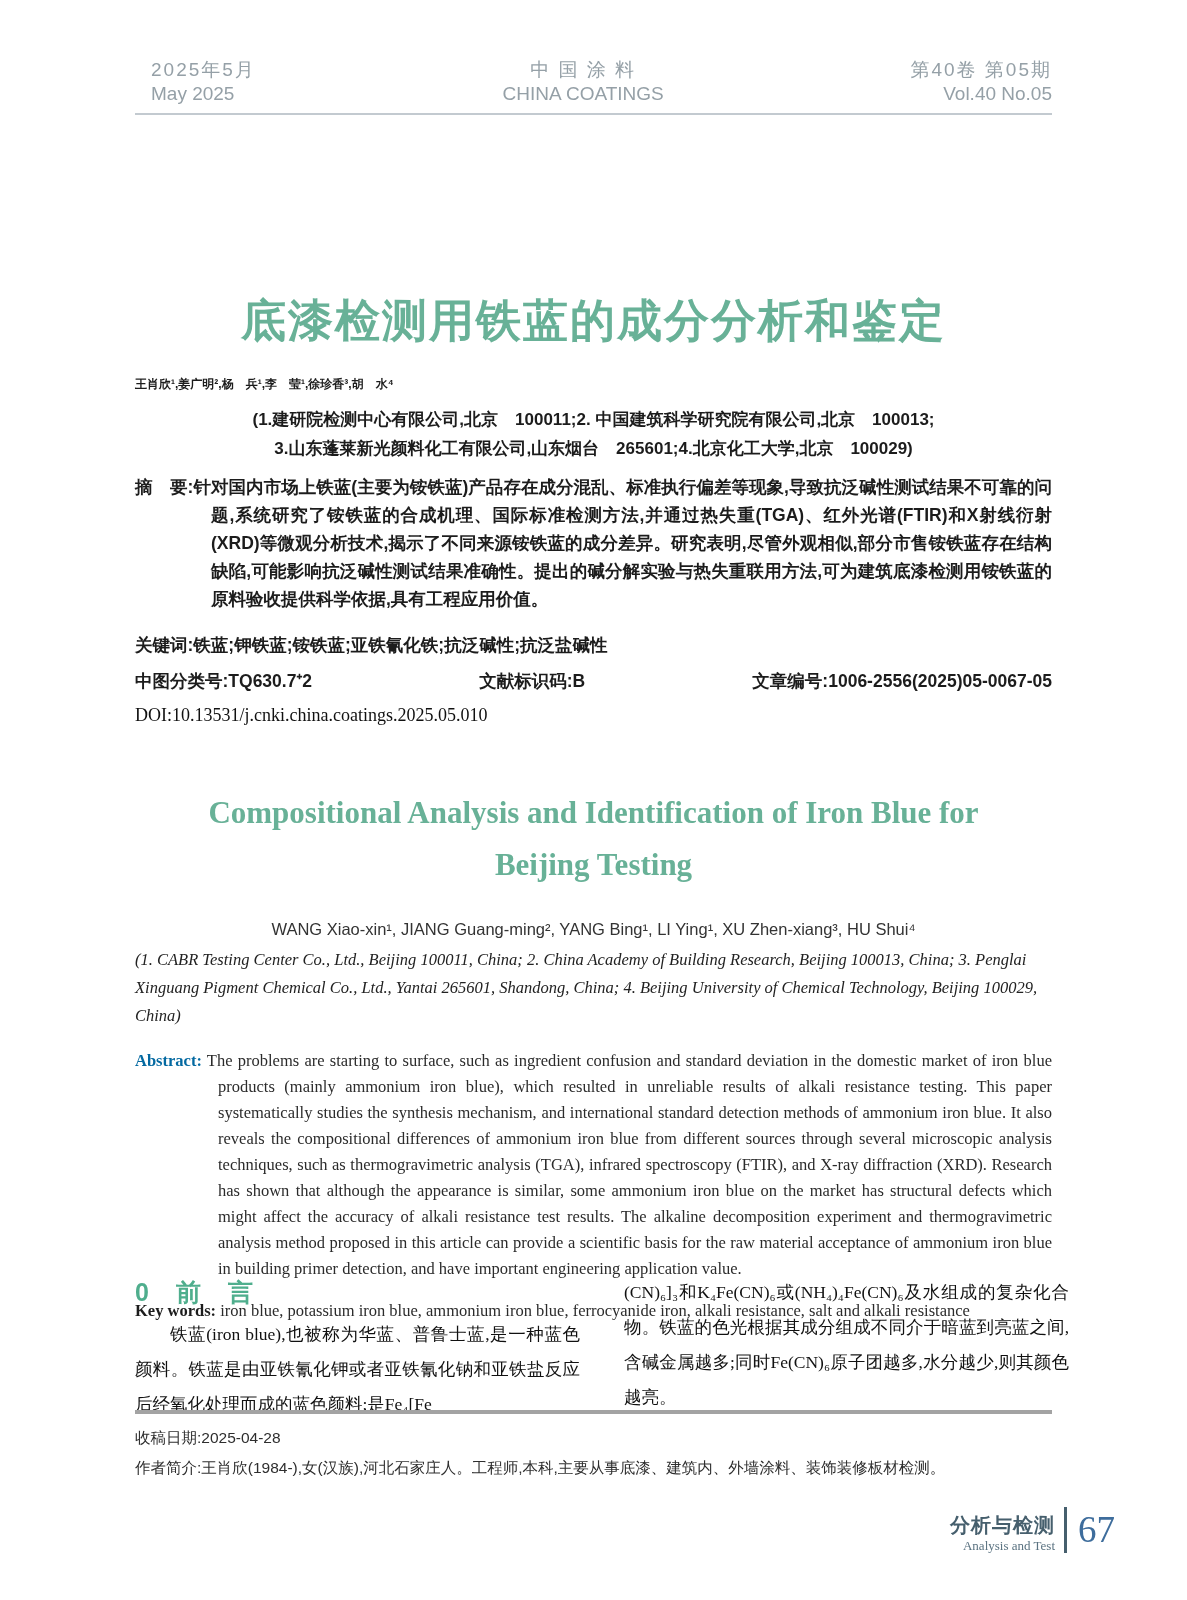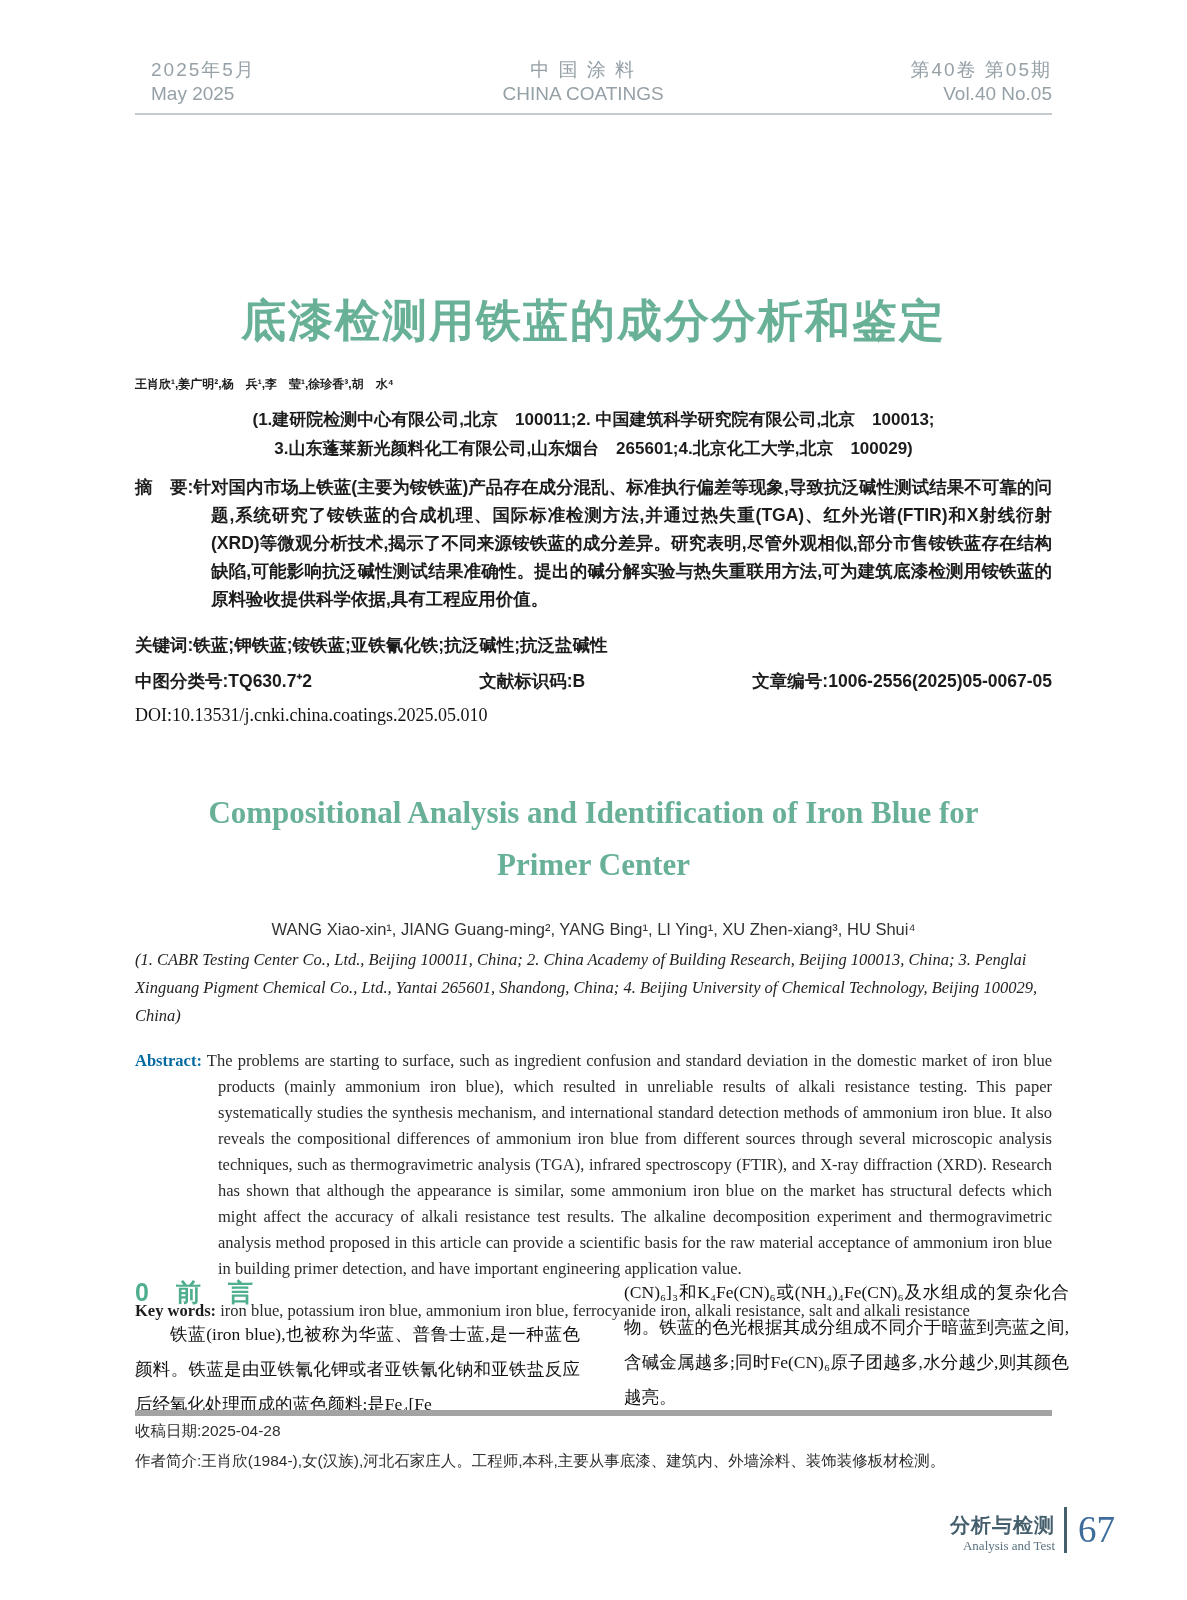--- a/index.html
+++ b/index.html
@@ -84,21 +84,21 @@
   .s0p{
     font-family:"Liberation Serif",serif;font-size:17.5px;line-height:35px;
     text-align:justify;color:#111;margin:0;
   }
   .s0p.indent{text-indent:2em;}
   .s0col.right{padding-top:3px;}
 
   
   .footnote{
     position:absolute;left:135px;right:135px;top:1410px;
-    border-top:6px solid #a3a3a3;
+    border-top:4px solid #a3a3a3;padding-top:9px;
     font-size:15.5px;line-height:30px;color:#2e2e2e;font-weight:500;
   }
 
   
   .pagefooter{
     position:absolute;right:72px;bottom:46px;
     display:flex;align-items:center;
   }
   .pf-names{display:flex;flex-direction:column;align-items:flex-end;color:#465f6d;}
   .pf-cn{font-size:20px;font-weight:700;line-height:24px;letter-spacing:1px;margin-top:8px;}
@@ -142,21 +142,21 @@
   <div class="clc-row">
     <span><span>中图分类号:</span><span>TQ630.7⁺2</span></span>
     <span><span>文献标识码:</span><span>B</span></span>
     <span><span>文章编号:</span><span>1006-2556(2025)05-0067-05</span></span>
   </div>
 
   <div class="doi-line">DOI:10.13531/j.cnki.china.coatings.2025.05.010</div>
 
   <div class="title-en">
     <div>Compositional Analysis and Identification of Iron Blue for</div>
-    <div>Primer Center</div>
+    <div>Beijing Testing</div>
   </div>
   <div class="authors-en">WANG Xiao-xin¹, JIANG Guang-ming², YANG Bing¹, LI Ying¹, XU Zhen-xiang³, HU Shui⁴</div>
   <div class="affil-en">(1. CABR Testing Center Co., Ltd., Beijing 100011, China; 2. China Academy of Building Research, Beijing 100013, China; 3. Penglai Xinguang Pigment Chemical Co., Ltd., Yantai 265601, Shandong, China; 4. Beijing University of Chemical Technology, Beijing 100029, China)</div>
 
   <p class="abstract-en"><span class="lbl">Abstract:</span> <span>The problems are starting to surface, such as ingredient confusion and standard deviation in the domestic market of iron blue products (mainly ammonium iron blue), which resulted in unreliable results of alkali resistance testing. This paper systematically studies the synthesis mechanism, and international standard detection methods of ammonium iron blue. It also reveals the compositional differences of ammonium iron blue from different sources through several microscopic analysis techniques, such as thermogravimetric analysis (TGA), infrared spectroscopy (FTIR), and X-ray diffraction (XRD). Research has shown that although the appearance is similar, some ammonium iron blue on the market has structural defects which might affect the accuracy of alkali resistance test results. The alkaline decomposition experiment and thermogravimetric analysis method proposed in this article can provide a scientific basis for the raw material acceptance of ammonium iron blue in building primer detection, and have important engineering application value.</span></p>
 
   <div class="kw-en"><span class="lbl">Key words:</span> <span>iron blue, potassium iron blue, ammonium iron blue, ferrocyanide iron, alkali resistance, salt and alkali resistance</span></div>
 
 </div>
 

